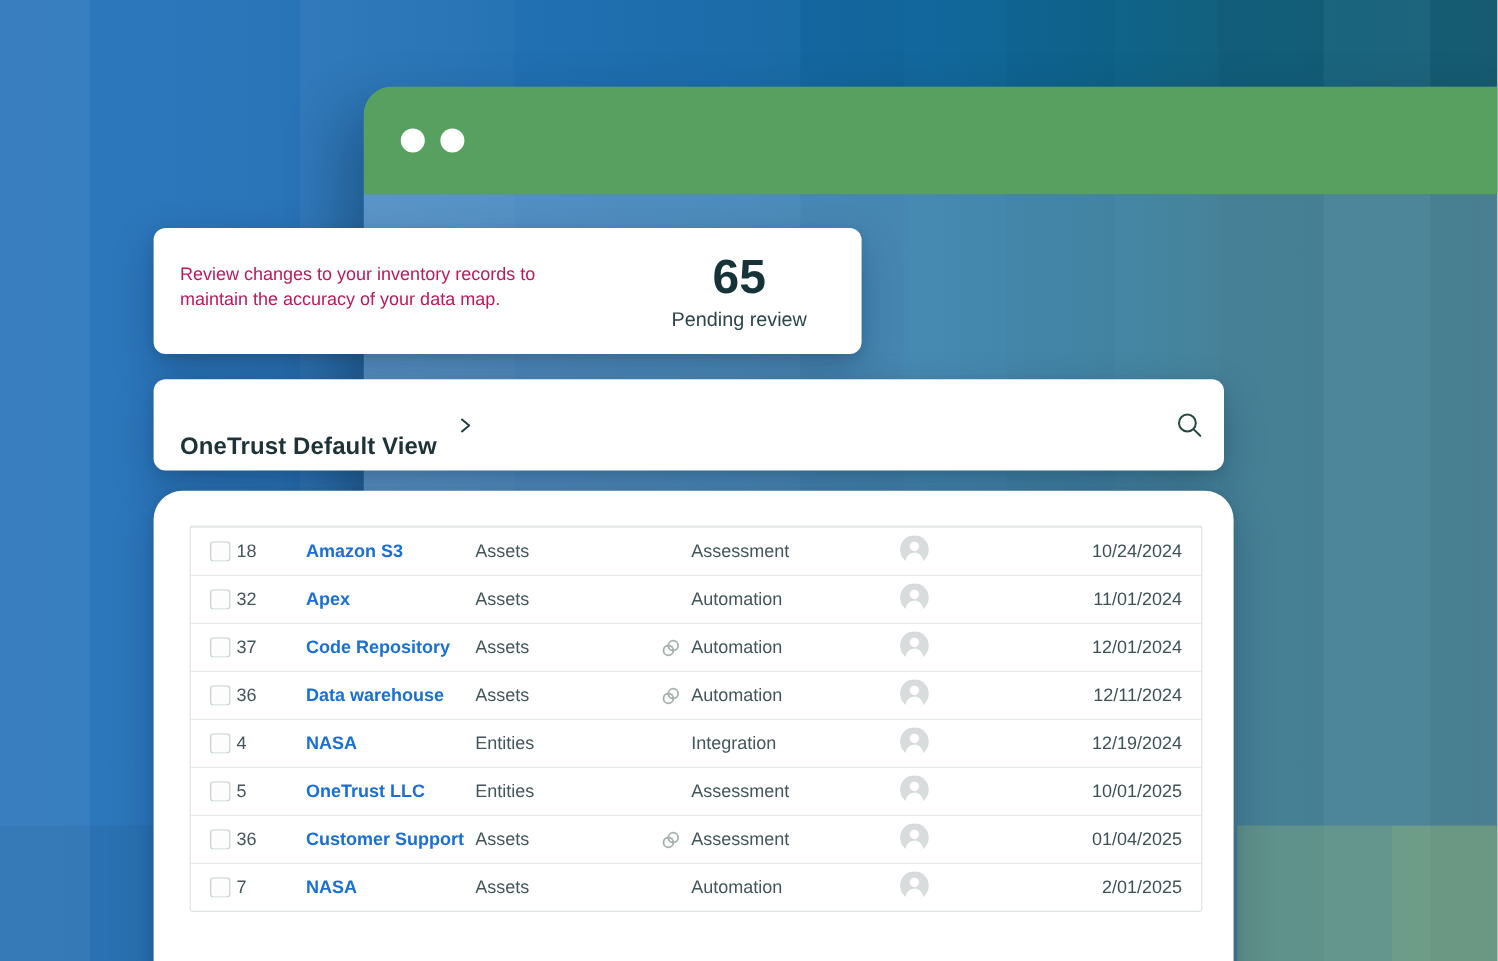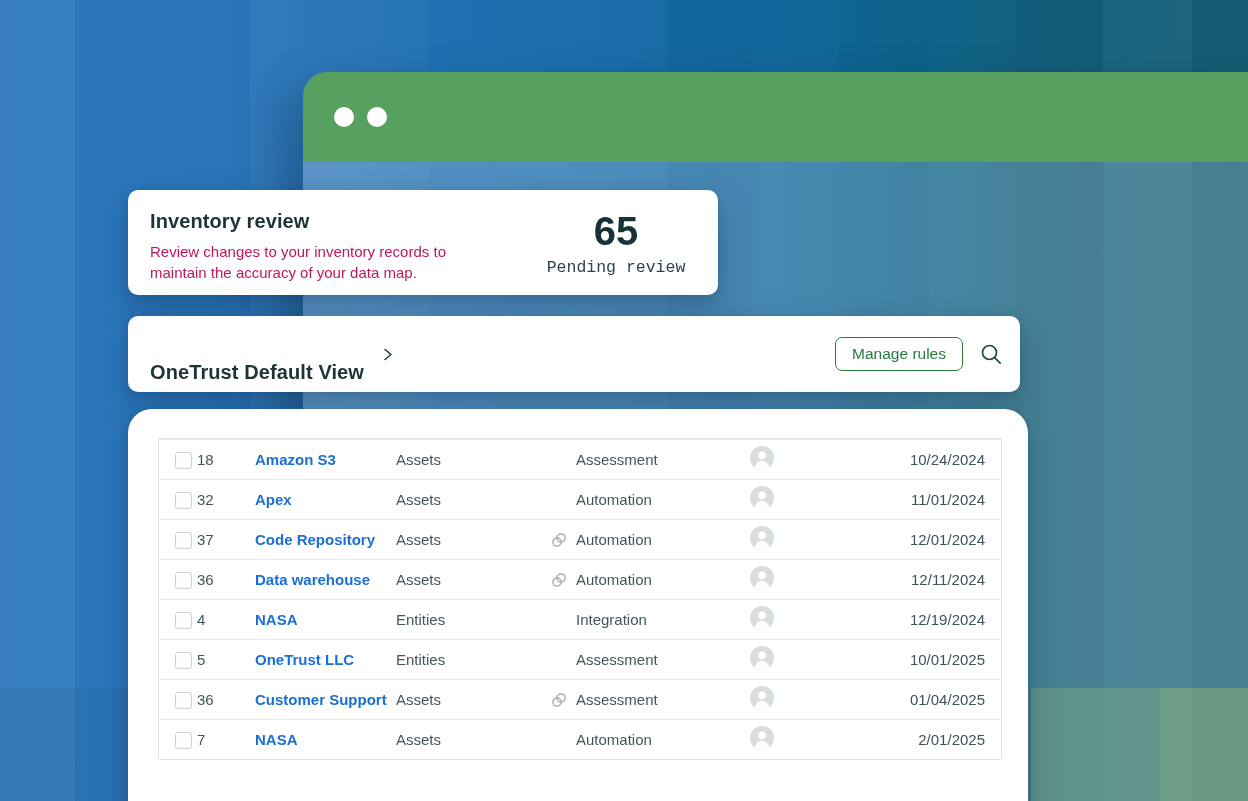--- a/index.html
+++ b/index.html
@@ -38,21 +38,21 @@
   .card{position:absolute;background:#ffffff;
     box-shadow:0 14px 34px rgba(8,32,58,0.26),0 3px 8px rgba(8,32,58,0.10);}
 
   
   .summary-card{left:128px;top:190px;width:590px;height:105px;border-radius:10px;padding:20px 22px;}
   .summary-card h2{font-size:20px;font-weight:bold;color:var(--ink);letter-spacing:.1px;}
   .summary-card p{margin-top:8px;font-size:15px;line-height:1.42;color:#be185d;max-width:332px;}
   .summary-right{position:absolute;top:50%;right:22px;transform:translateY(-50%);
     width:160px;text-align:center;}
   .count{font-size:40px;font-weight:bold;color:#17333a;}
-  .count-label{margin-top:4px;font-size:16.5px;color:#2c444a;font-family:Liberation Mono, monospace;}
+  .count-label{margin-top:4px;font-size:16.5px;color:#2c444a;}
 
   
   .view-bar{left:128px;top:316px;width:892px;height:76px;border-radius:10px;
     display:flex;align-items:center;padding:0 17px 0 22px;}
   .view-bar h1{font-size:20px;font-weight:bold;color:var(--ink);letter-spacing:.1px;margin-top:36px;}
   .chev{margin-left:16px;display:inline-flex;align-items:center;}
   .vb-spacer{flex:1;}
   .manage-btn{height:34px;padding:0 16px;background:#ffffff;border:1.5px solid var(--button_green);
     border-radius:7px;color:var(--button_green);font-size:15.5px;font-family:inherit;cursor:pointer;}
   .search{margin-left:17px;display:inline-flex;align-items:center;cursor:pointer;}
@@ -93,37 +93,35 @@
 
   <div class="window">
     <div class="titlebar">
       <span class="dot"></span>
       <span class="dot"></span>
     </div>
     <div class="window-body"></div>
   </div>
 
   <section class="card summary-card">
-    <h2>Inventory review</h2>
     <p>Review changes to your inventory records to maintain the accuracy of your data map.</p>
     <div class="summary-right">
       <div class="count">65</div>
       <div class="count-label">Pending review</div>
     </div>
   </section>
 
   <section class="card view-bar">
     <h1>OneTrust Default View</h1>
     <span class="chev">
       <svg width="15" height="15" viewBox="0 0 15 15" fill="none">
         <polyline points="5,2.5 11,7.5 5,12.5" stroke="#223b3f" stroke-width="1.6" fill="none" stroke-linecap="round" stroke-linejoin="round"></polyline>
       </svg>
     </span>
     <div class="vb-spacer"></div>
-    <button class="manage-btn">Manage rules</button>
     <span class="search">
       <svg width="23" height="23" viewBox="0 0 23 23" fill="none">
         <circle cx="9.5" cy="9.5" r="7" stroke="#254a41" stroke-width="1.7"></circle>
         <line x1="14.8" y1="14.8" x2="20.2" y2="20.2" stroke="#254a41" stroke-width="1.7" stroke-linecap="round"></line>
       </svg>
     </span>
   </section>
 
   <section class="card table-panel">
     <div class="table">

